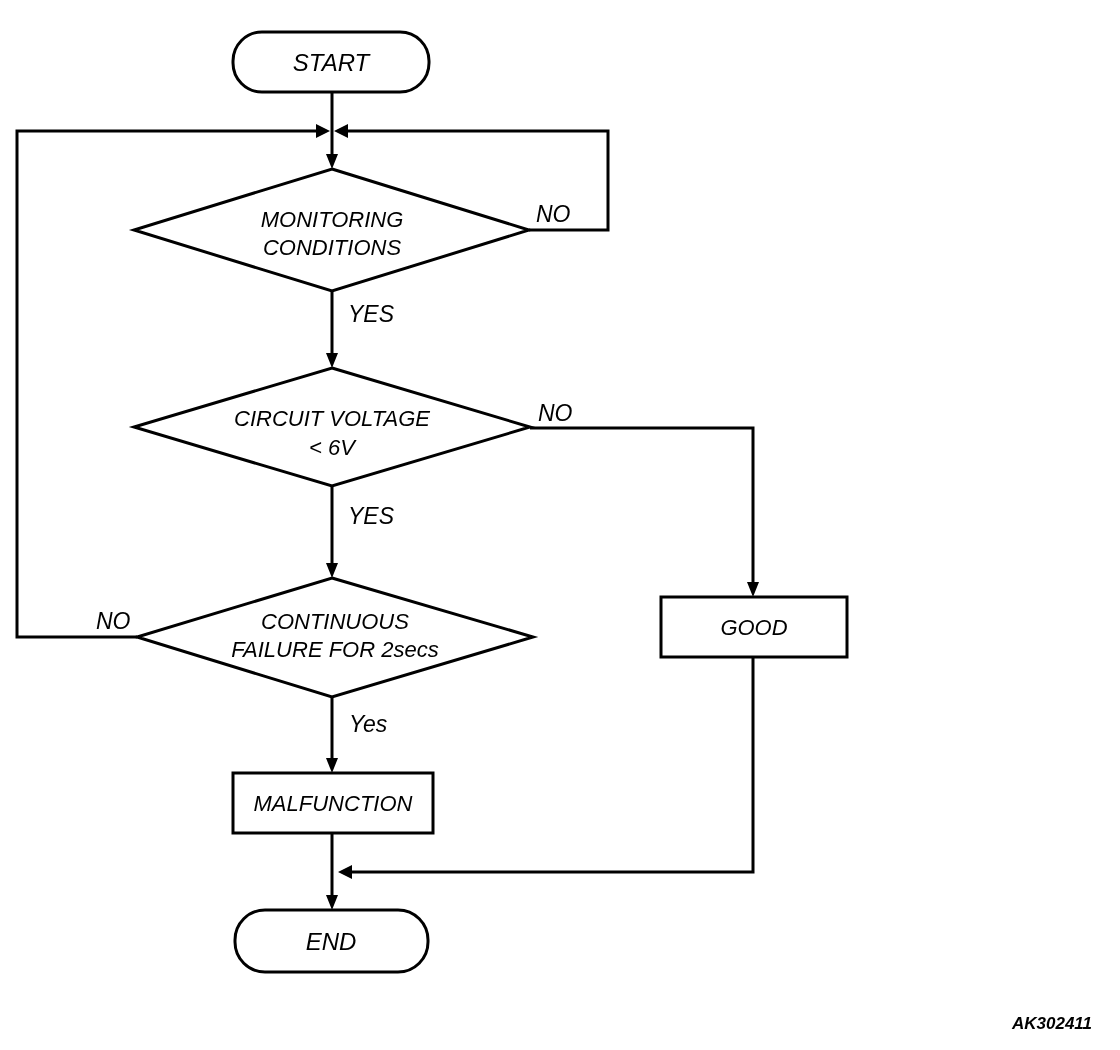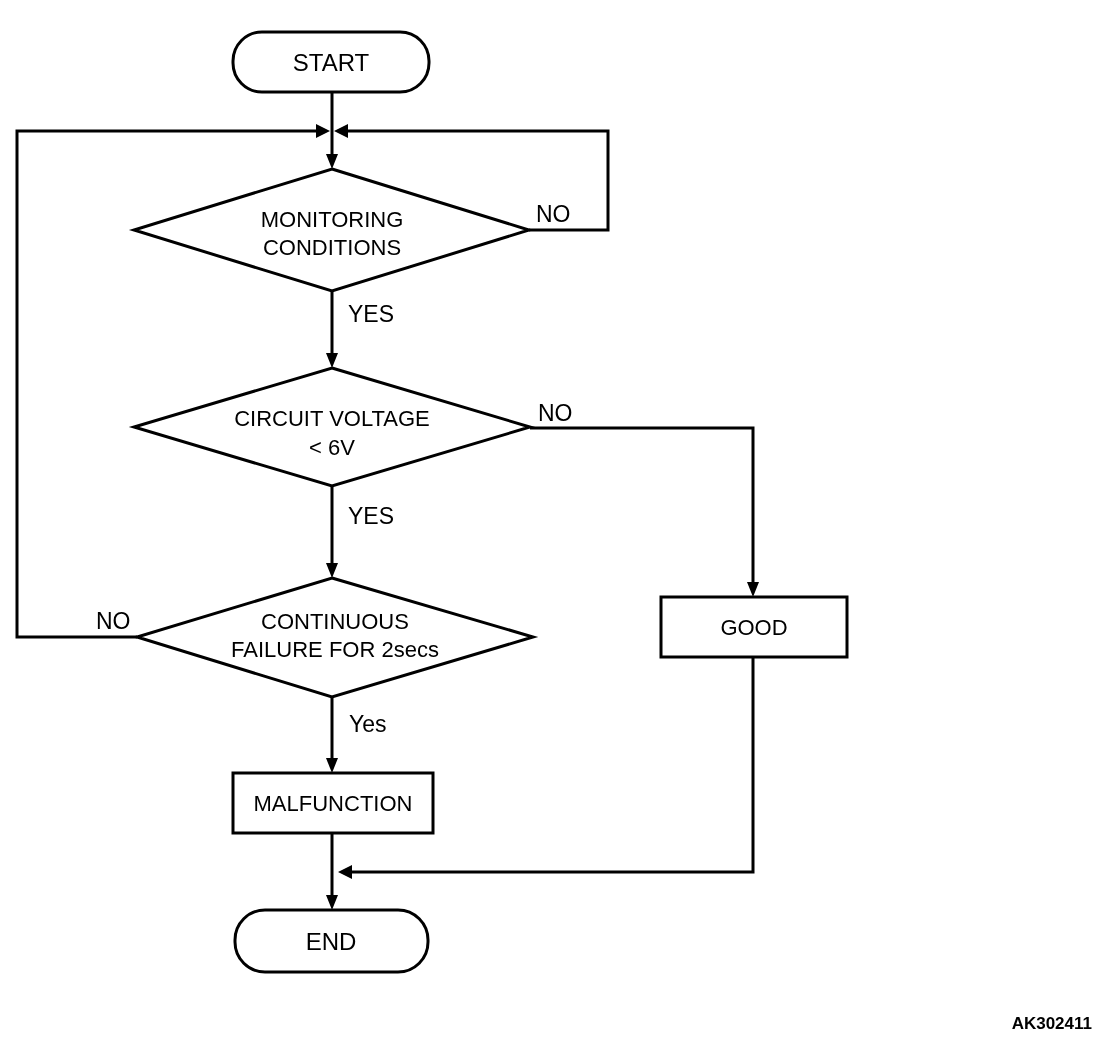--- a/index.html
+++ b/index.html
@@ -8,20 +8,21 @@
     background: #ffffff;
     width: 1120px;
     height: 1050px;
     overflow: hidden;
     font-family: "Liberation Sans", sans-serif;
   }
   .canvas-wrap {
     position: relative;
     width: 1073px;
     height: 1050px;
+    font-style: italic;
   }
   svg {
     display: block;
   }
   .shape {
     fill: #ffffff;
     stroke: #000000;
     stroke-width: 3;
   }
   .edge {

